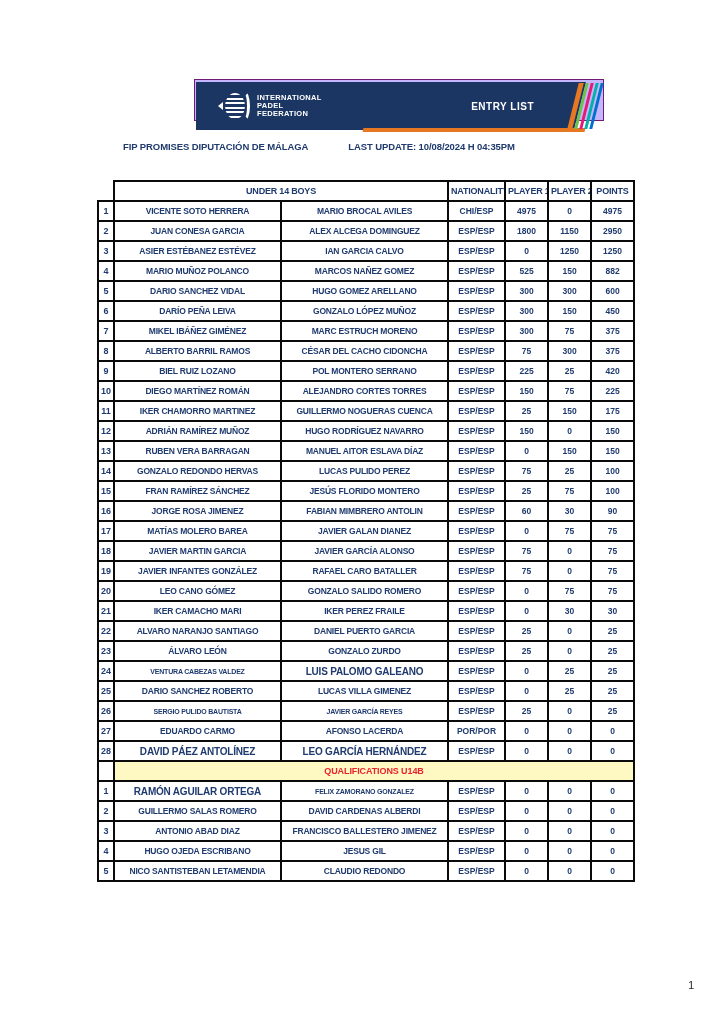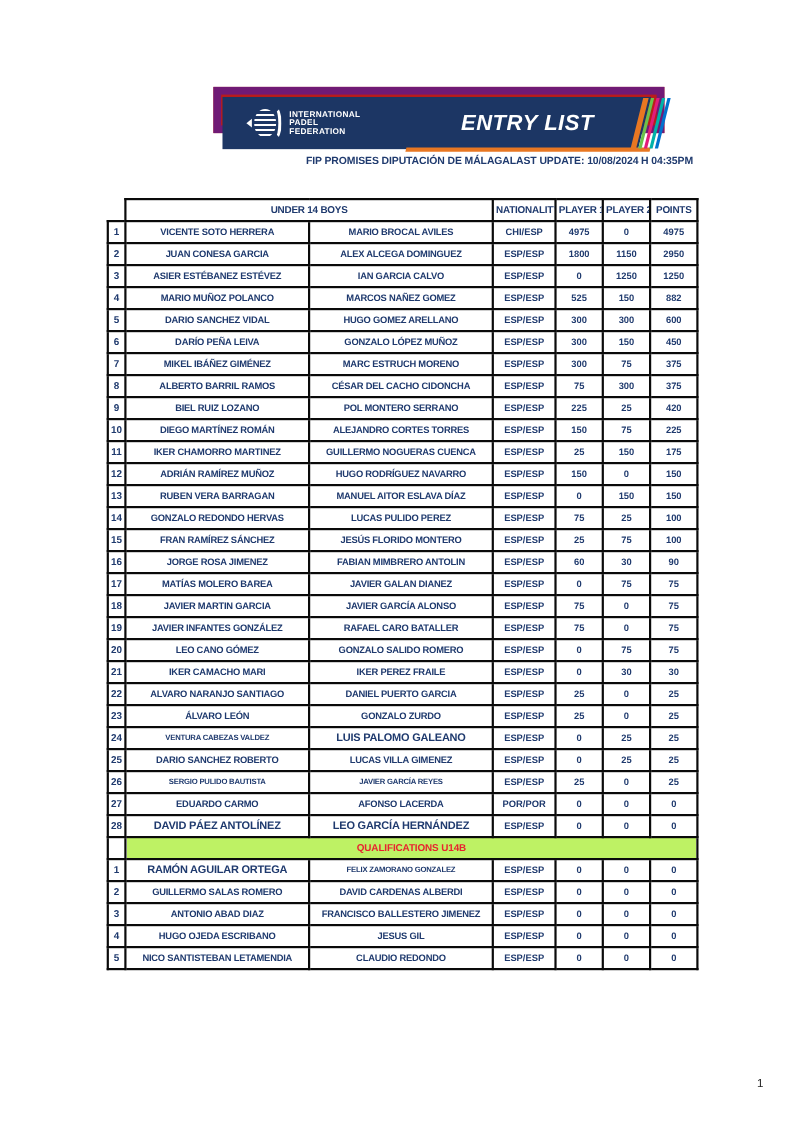--- a/index.html
+++ b/index.html
@@ -9,58 +9,58 @@
     --orange:#e87722;
     --border:#0a0a0a;
   }
   *{box-sizing:border-box;}
   html,body{margin:0;padding:0;}
   body{width:724px;height:1024px;background:#fff;font-family:"Liberation Sans",sans-serif;position:relative;overflow:hidden;}
 
   .page{position:absolute;inset:0;background:#ffffff;}
 
   
-  .banner{position:absolute;left:194px;top:79px;width:410px;height:42px;border:7px solid #701a75;background:#b91c1c;}
+  .banner{position:absolute;left:194px;top:79px;width:410px;height:42px;border:1px solid #701a75;background:#c4b5fd;}
   .banner-navy{position:absolute;left:1px;top:2px;width:390px;height:48px;background:var(--navy);
     clip-path:polygon(0 0,100% 0,calc(100% - 12px) 100%,0 100%);display:flex;align-items:center;}
   .logo{display:flex;align-items:center;margin-left:22px;}
   .logo-ball-wrap{display:flex;align-items:center;margin-right:7px;}
   .logo-arrow{width:0;height:0;border-top:4px solid transparent;border-bottom:4px solid transparent;border-right:5px solid #fff;margin-right:2px;}
   .ball{width:20px;height:26px;border-radius:50%;background:repeating-linear-gradient(to bottom,#fff 0 2px,transparent 2px 4.6px);}
   .crescent{width:11px;height:30px;border:3px solid transparent;border-right:3px solid #fff;border-radius:50%;margin-left:-6px;}
   .logo-text{color:#fff;font-weight:bold;font-size:7.5px;line-height:8px;letter-spacing:.3px;}
   .banner-title{position:absolute;right:52px;top:0;height:48px;display:flex;align-items:center;
-    color:#fff;font-weight:bold;font-style:italic;font-size:20px;letter-spacing:.5px;}
+    color:#fff;font-weight:bold;font-size:10px;letter-spacing:.5px;}
   .underline{position:absolute;left:168px;top:48px;width:222px;height:4px;background:var(--orange);transform:skewX(-14deg);}
   .stripes{position:absolute;left:378px;top:3px;height:46px;display:flex;}
   .stripes span{display:block;height:100%;transform:skewX(-14deg);margin-right:2px;}
 
   
-  .event-line{position:absolute;left:123px;top:141px;width:507px;display:flex;justify-content:flex-end;
-    color:var(--text-navy);font-weight:bold;font-size:9.5px;letter-spacing:-0.1px;}
+  .event-line{position:absolute;left:123px;top:141px;width:507px;display:flex;justify-content:flex-start;
+    color:var(--text-navy);font-weight:bold;font-size:9.5px;letter-spacing:-0.1px;gap:40px;}
 
   
   table.entry{position:absolute;left:97px;top:180px;width:536px;border-collapse:collapse;table-layout:fixed;
     color:var(--text-navy);font-weight:bold;}
   table.entry col.c-num{width:16px;}
   table.entry col.c-name{width:167px;}
   table.entry col.c-nat{width:57px;}
   table.entry col.c-pts{width:43px;}
   table.entry tr{height:20px;}
   table.entry th,table.entry td{border:2px solid var(--border);text-align:center;vertical-align:middle;
     padding:0 2px;overflow:hidden;white-space:nowrap;}
   table.entry .ghost{border:none;background:#fff;}
   table.entry th{font-size:9px;letter-spacing:-0.2px;background:#fff;}
   th.group{font-size:9.5px;}
   td.num{font-size:9px;}
   td.name{font-size:8.5px;letter-spacing:-0.2px;}
   td.name.sm{font-size:7px;}
   td.name.lg{font-size:10px;margin-left:29px;}
   td.nat,td.pts{font-size:8.5px;}
-  tr.qualrow td.qtitle{background:#bef264;color:var(--red);font-size:9px;letter-spacing:-0.1px;margin-left:31px;}
+  tr.qualrow td.qtitle{background:#fef9c3;color:var(--red);font-size:9px;letter-spacing:-0.1px;margin-left:31px;}
   tr.qualrow td.qnum{background:#fff;}
 
   .pagenum{position:absolute;left:664px;top:979px;width:30px;text-align:right;color:#222;font-size:10.5px;}
 </style>
 </head>
 <body>
 
 <div class="page">
 
   <div class="banner">

